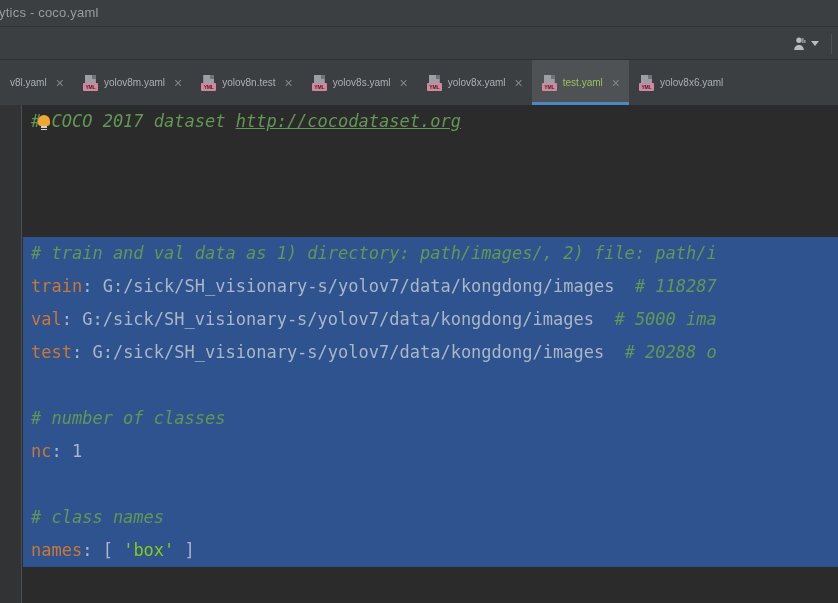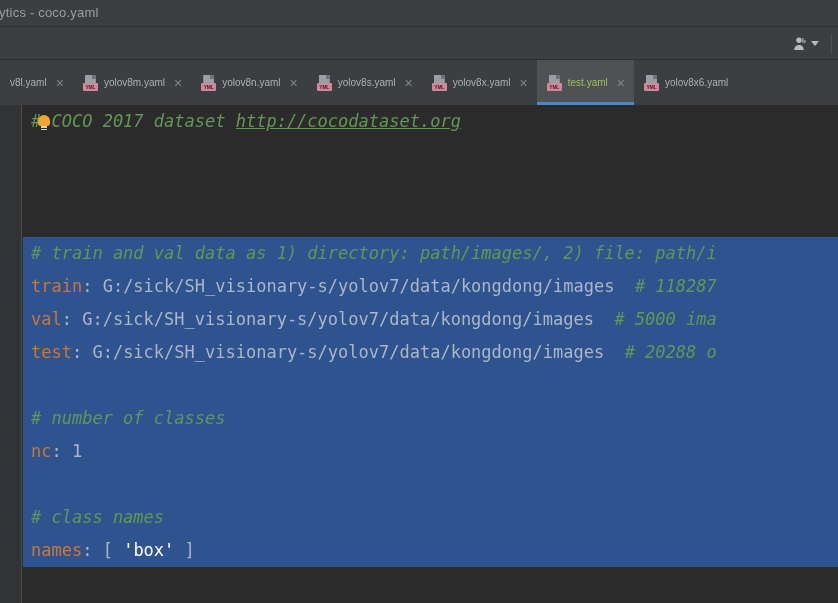--- a/index.html
+++ b/index.html
@@ -194,21 +194,21 @@
     padding-left: 8px;
     box-sizing: border-box;
   }
   .ln.sel {
     background: #2f538f;
   }
   .cmt   { color: #629755; font-style: italic; }
   .lnk   { color: #629755; font-style: italic; text-decoration: underline; }
   .key   { color: #cc7832; margin-top: 43px; }
   .val   { color: #a9b7c6; }
-  .str   { color: #ffffff; }
+  .str   { color: #84cc16; }
 
   
   .bulb {
     position: absolute;
     left: 38px;
     top: 115px;
     width: 13px;
     height: 16px;
   }
   .bulb .glass {
@@ -276,21 +276,21 @@
           <span class="badge">YML</span>
         </span>
         <span class="tab-label">yolov8m.yaml</span>
         <span class="tab-close">×</span>
       </div><div class="tab">
         <span class="icon-yml">
           <span class="sheet"></span>
           <span class="fold"></span>
           <span class="badge">YML</span>
         </span>
-        <span class="tab-label">yolov8n.yaml</span>
+        <span class="tab-label">yolov8n.test</span>
         <span class="tab-close">×</span>
       </div><div class="tab">
         <span class="icon-yml">
           <span class="sheet"></span>
           <span class="fold"></span>
           <span class="badge">YML</span>
         </span>
         <span class="tab-label">yolov8s.yaml</span>
         <span class="tab-close">×</span>
       </div><div class="tab">

